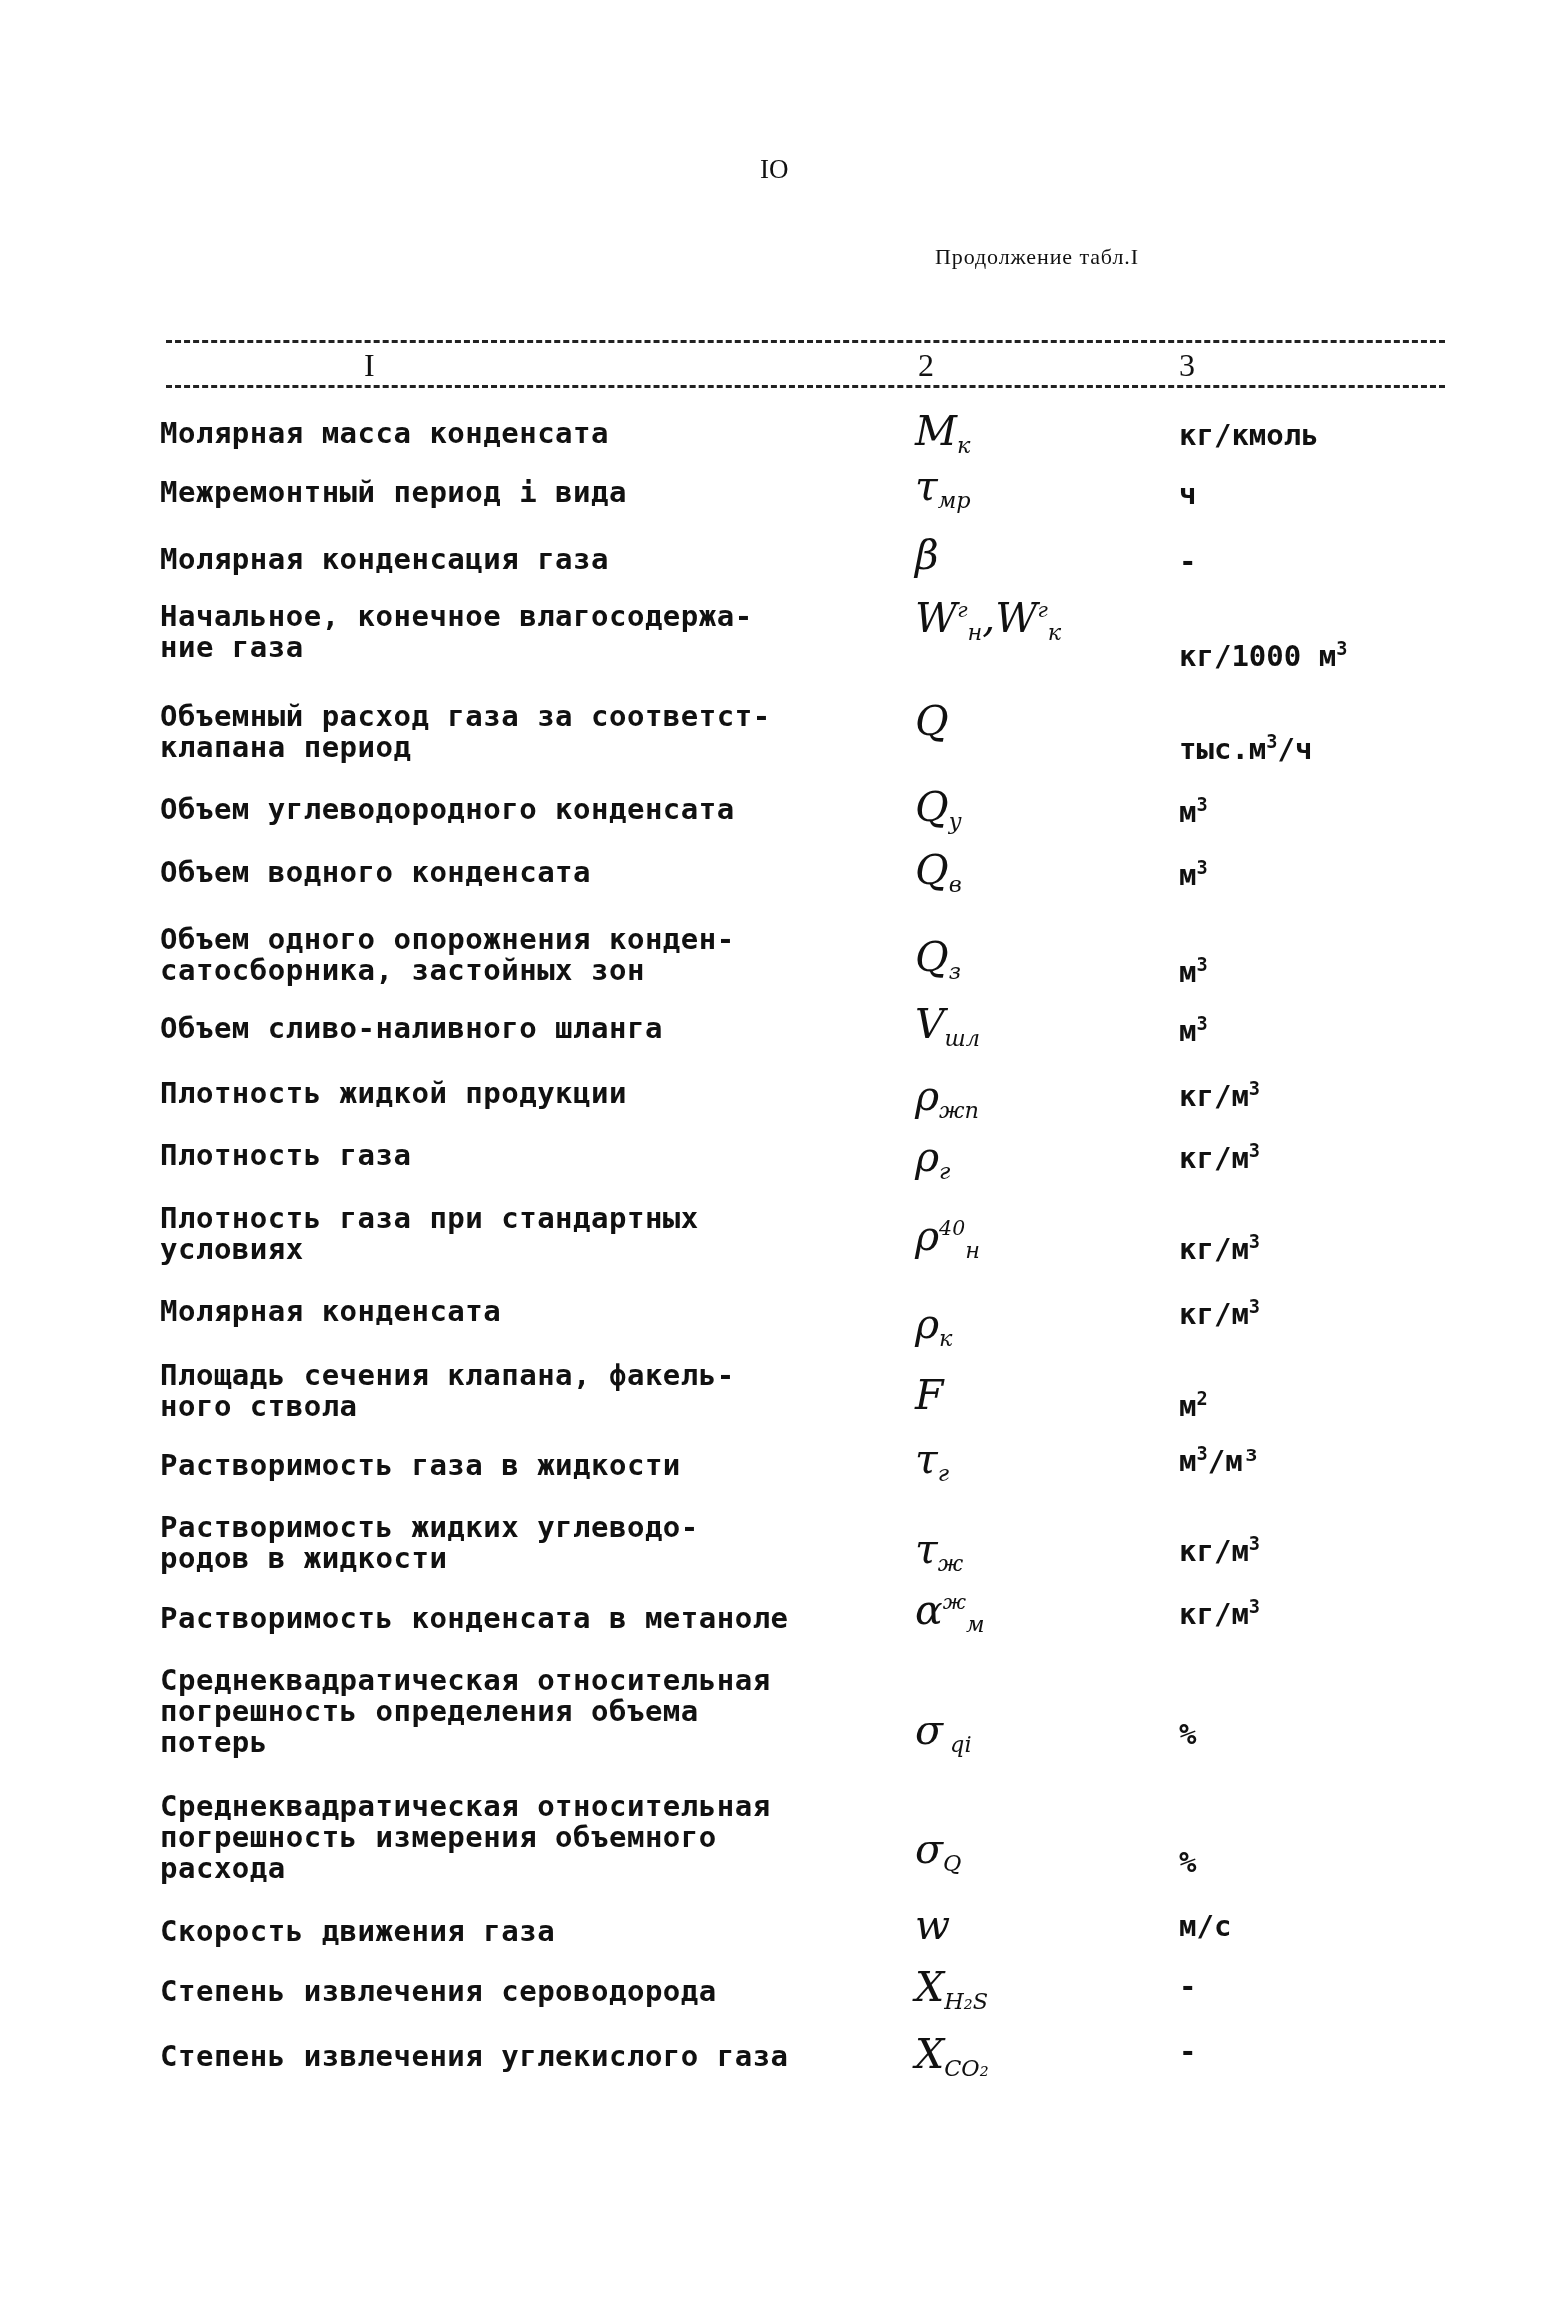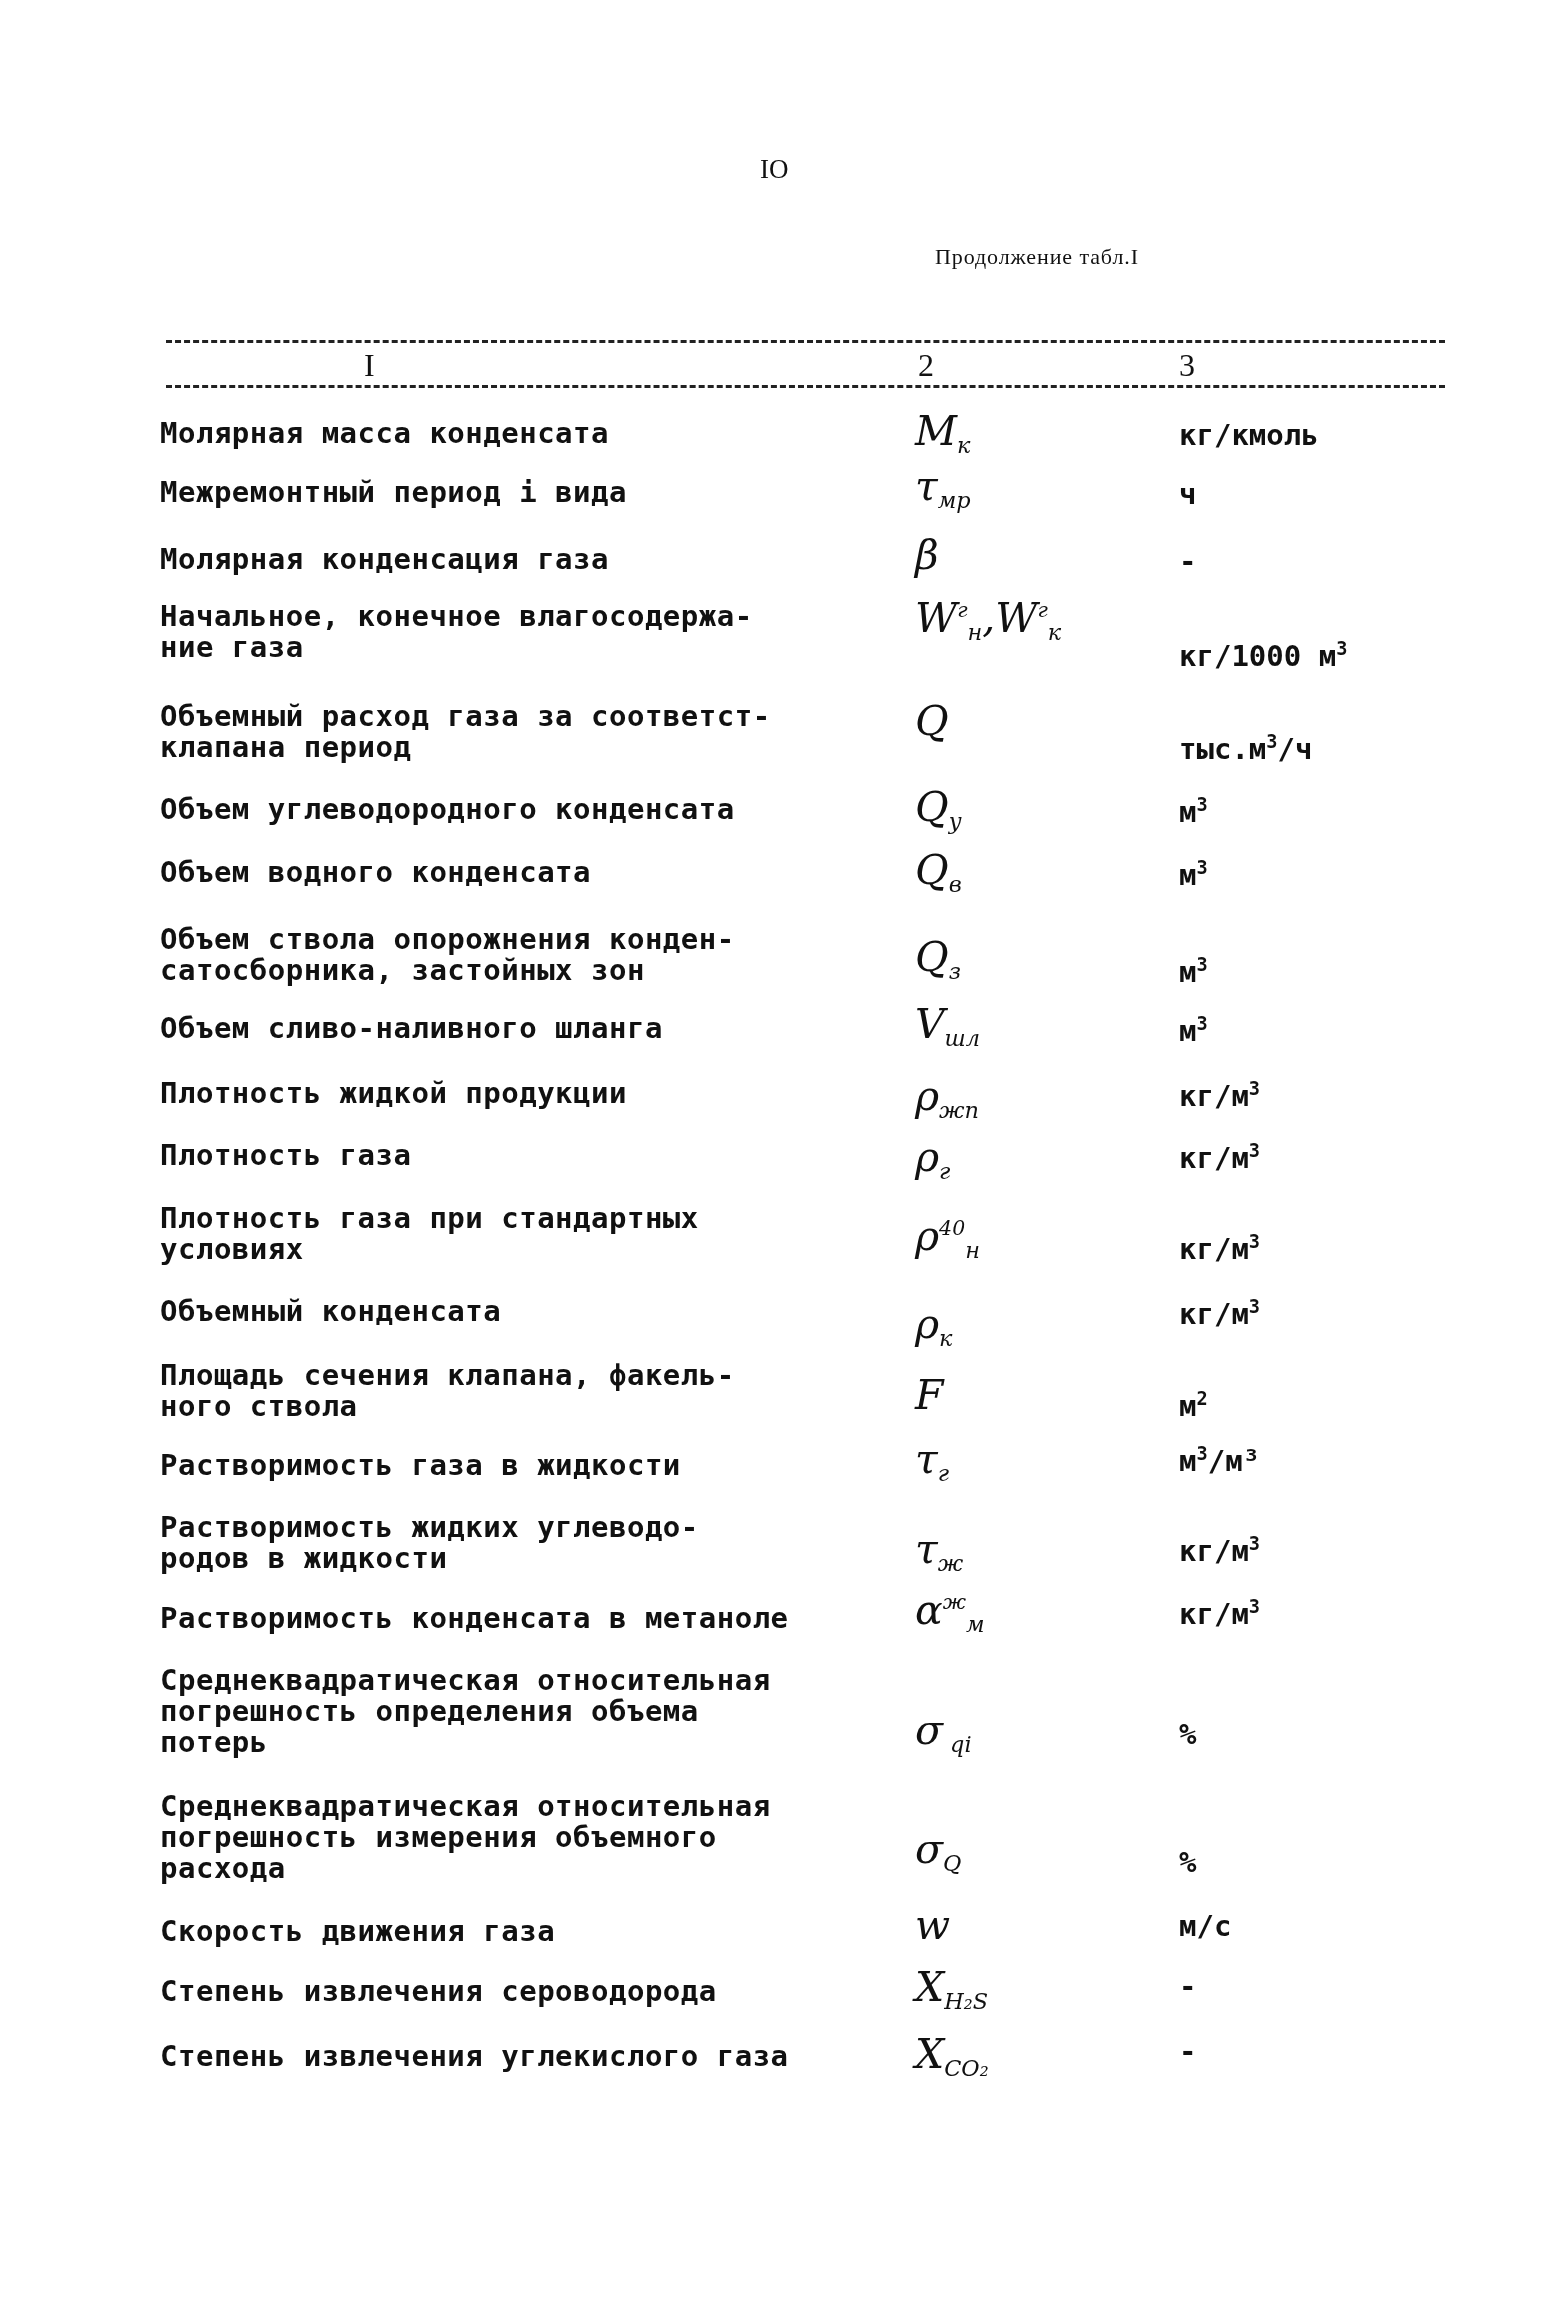--- a/index.html
+++ b/index.html
@@ -68,21 +68,21 @@
     <div class="c1">Объем углеводородного конденсата</div>
     <div class="c2" style="top:-11.2px"><span>Q</span><sub>у</sub></div>
     <div class="c3"><span>м</span><sup>3</sup></div>
   </div>
   <div class="row" style="top:857px">
     <div class="c1">Объем водного конденсата</div>
     <div class="c2" style="top:-11.2px"><span>Q</span><sub>в</sub></div>
     <div class="c3"><span>м</span><sup>3</sup></div>
   </div>
   <div class="row" style="top:924px">
-    <div class="c1">Объем ствола опорожнения конден-
+    <div class="c1">Объем одного опорожнения конден-
 сатосборника, застойных зон</div>
     <div class="c2" style="top:9.3px"><span>Q</span><sub>з</sub></div>
     <div class="c3" style="top:30px"><span>м</span><sup>3</sup></div>
   </div>
   <div class="row" style="top:1013px">
     <div class="c1">Объем сливо-наливного шланга</div>
     <div class="c2" style="top:-13px"><span>V</span><sub>шл</sub></div>
     <div class="c3"><span>м</span><sup>3</sup></div>
   </div>
   <div class="row" style="top:1078px">
@@ -95,21 +95,21 @@
     <div class="c2" style="top:-7.5px"><span>ρ</span><sub>г</sub></div>
     <div class="c3"><span>кг/м</span><sup>3</sup></div>
   </div>
   <div class="row" style="top:1203px">
     <div class="c1">Плотность газа при стандартных
 условиях</div>
     <div class="c2" style="top:9.3px"><span>ρ</span><sup>40</sup><sub>н</sub></div>
     <div class="c3" style="top:28px"><span>кг/м</span><sup>3</sup></div>
   </div>
   <div class="row" style="top:1296px">
-    <div class="c1">Объемный конденсата</div>
+    <div class="c1">Молярная конденсата</div>
     <div class="c2" style="top:3.7px"><span>ρ</span><sub>к</sub></div>
     <div class="c3"><span>кг/м</span><sup>3</sup></div>
   </div>
   <div class="row" style="top:1360px">
     <div class="c1">Площадь сечения клапана, факель-
 ного ствола</div>
     <div class="c2" style="top:11.2px"><span>F</span></div>
     <div class="c3" style="top:28px"><span>м</span><sup>2</sup></div>
   </div>
   <div class="row" style="top:1450px">

